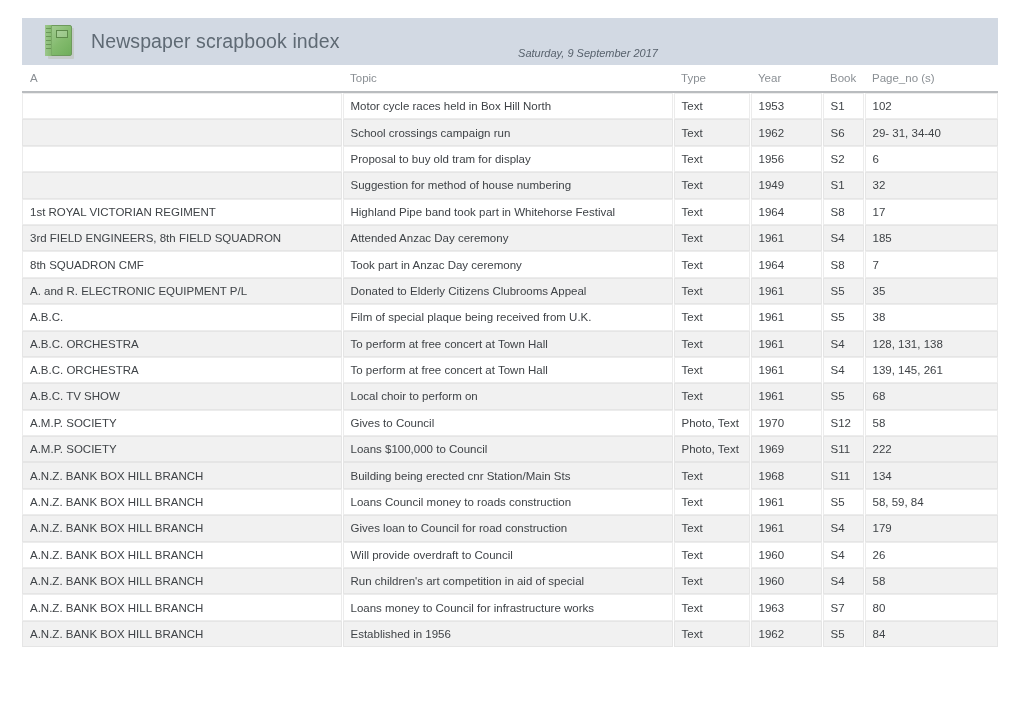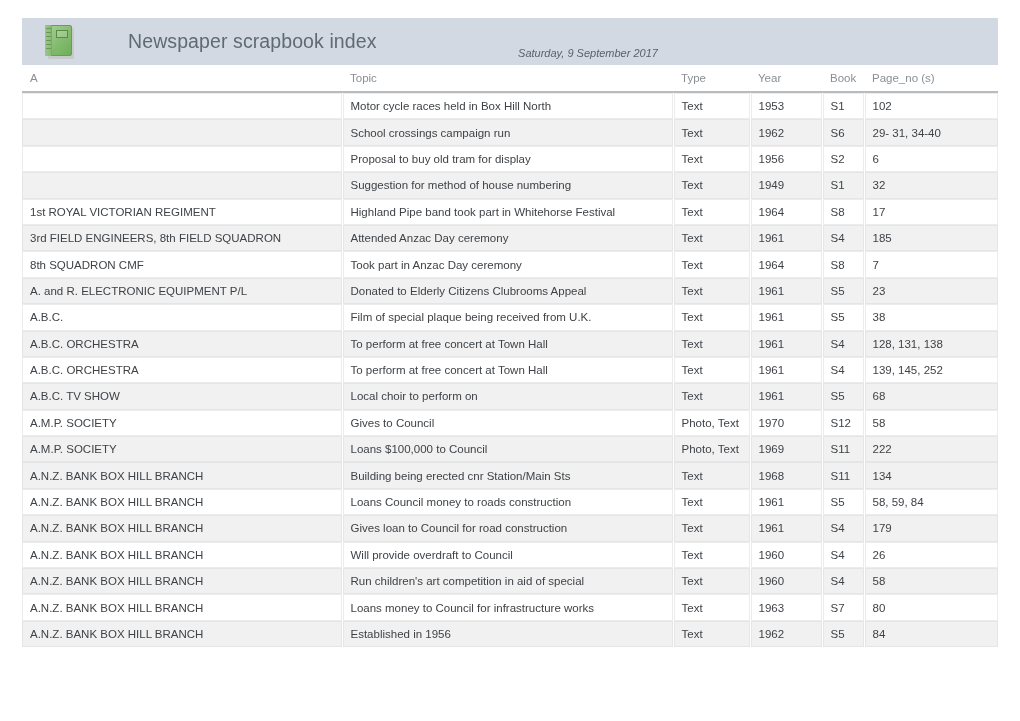--- a/index.html
+++ b/index.html
@@ -18,21 +18,20 @@
   
   .report-header {
     position: absolute;
     left: 22px;
     top: 18px;
     width: 976px;
     height: 47px;
     background: #d2d9e3;
     display: flex;
     align-items: center;
-    gap: 37px;
   }
   .title-icon {
     margin-left: 23px;
     width: 30px;
     height: 34px;
     position: relative;
     flex: 0 0 auto;
   }
   .title-text {
     margin-left: 16px;
@@ -248,21 +247,21 @@
         <td>1964</td>
         <td>S8</td>
         <td>7</td>
       </tr>
       <tr class="even">
         <td>A. and R. ELECTRONIC EQUIPMENT P/L</td>
         <td>Donated to Elderly Citizens Clubrooms Appeal</td>
         <td>Text</td>
         <td>1961</td>
         <td>S5</td>
-        <td>23</td>
+        <td>35</td>
       </tr>
       <tr class="odd">
         <td>A.B.C.</td>
         <td>Film of special plaque being received from U.K.</td>
         <td>Text</td>
         <td>1961</td>
         <td>S5</td>
         <td>38</td>
       </tr>
       <tr class="even">
@@ -272,21 +271,21 @@
         <td>1961</td>
         <td>S4</td>
         <td>128, 131, 138</td>
       </tr>
       <tr class="odd">
         <td>A.B.C. ORCHESTRA</td>
         <td>To perform at free concert at Town Hall</td>
         <td>Text</td>
         <td>1961</td>
         <td>S4</td>
-        <td>139, 145, 252</td>
+        <td>139, 145, 261</td>
       </tr>
       <tr class="even">
         <td>A.B.C. TV SHOW</td>
         <td>Local choir to perform on</td>
         <td>Text</td>
         <td>1961</td>
         <td>S5</td>
         <td>68</td>
       </tr>
       <tr class="odd">

